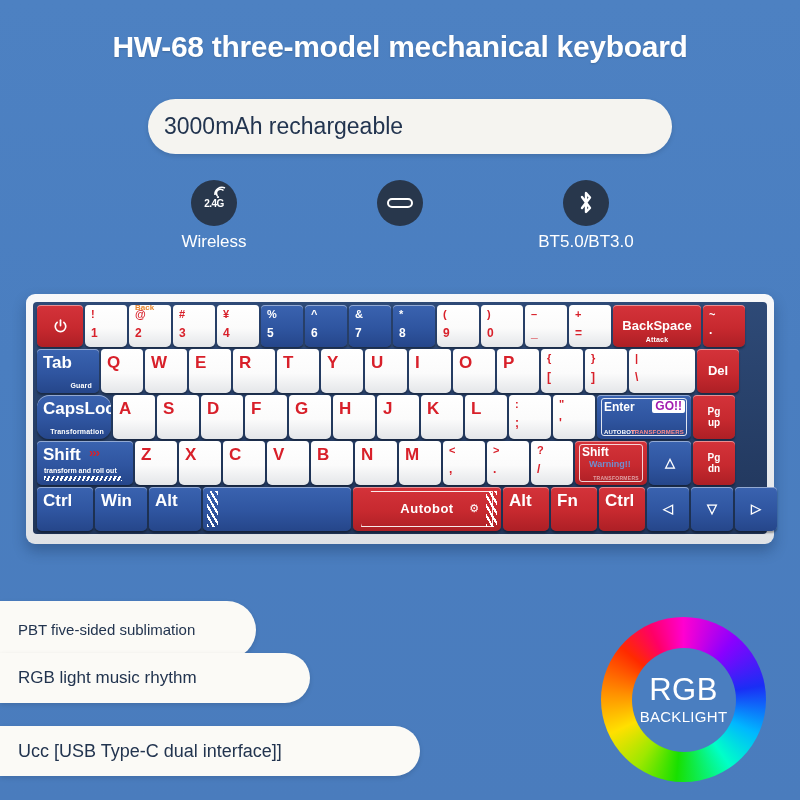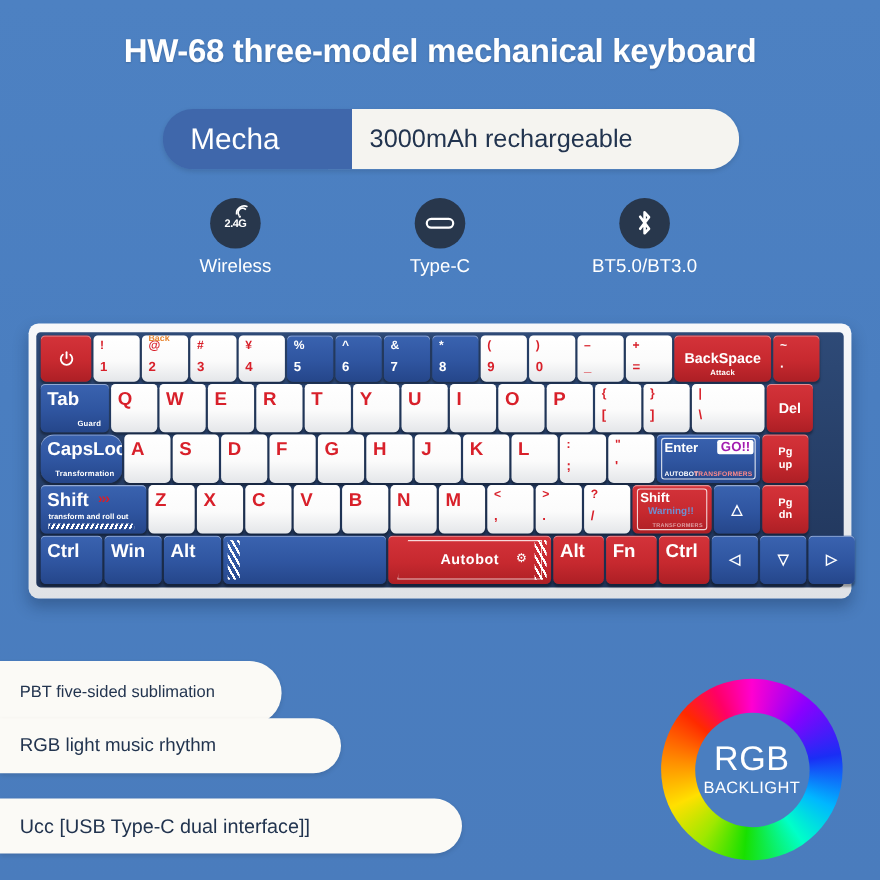--- a/index.html
+++ b/index.html
@@ -209,42 +209,40 @@
   }
   .rgb-main { color: #fff; font-size: 31px; letter-spacing: 0.5px; line-height: 1; }
   .rgb-sub { color: #fff; font-size: 15px; letter-spacing: 0.3px; margin-top: 3px; }
 </style>
 </head>
 <body>
 
 <div class="title">HW-68 three-model mechanical keyboard</div>
 
 <div class="badge-bar">
-  <div class="badge-left">Mecha</div>
   <div class="badge-right">3000mAh rechargeable</div>
 </div>
 
 <div class="features">
   <div class="feature">
     <div class="feat-circle">
       <span class="g24">2.4G</span>
       <svg class="wifi-arc" viewBox="0 0 14 12">
         <path d="M1 9 A7 7 0 0 1 11 2" stroke="#fff" stroke-width="1.6" fill="none"></path>
         <path d="M3.5 10 A4 4 0 0 1 9.5 4.5" stroke="#fff" stroke-width="1.6" fill="none"></path>
         <circle cx="4" cy="11" r="1.1" fill="#fff"></circle>
       </svg>
     </div>
     <div class="feat-label">Wireless</div>
   </div>
 
   <div class="feature">
     <div class="feat-circle">
       <div class="typec"></div>
     </div>
-    <div class="feat-label">Type-C</div>
   </div>
 
   <div class="feature">
     <div class="feat-circle">
       <svg width="20" height="28" viewBox="0 0 20 28">
         <path d="M6 8 L14 19 L10 23 L10 4 L14 8.5 L6 19" stroke="#fff" stroke-width="2.4" fill="none" stroke-linejoin="round" stroke-linecap="round"></path>
       </svg>
     </div>
     <div class="feat-label">BT5.0/BT3.0</div>
   </div>

